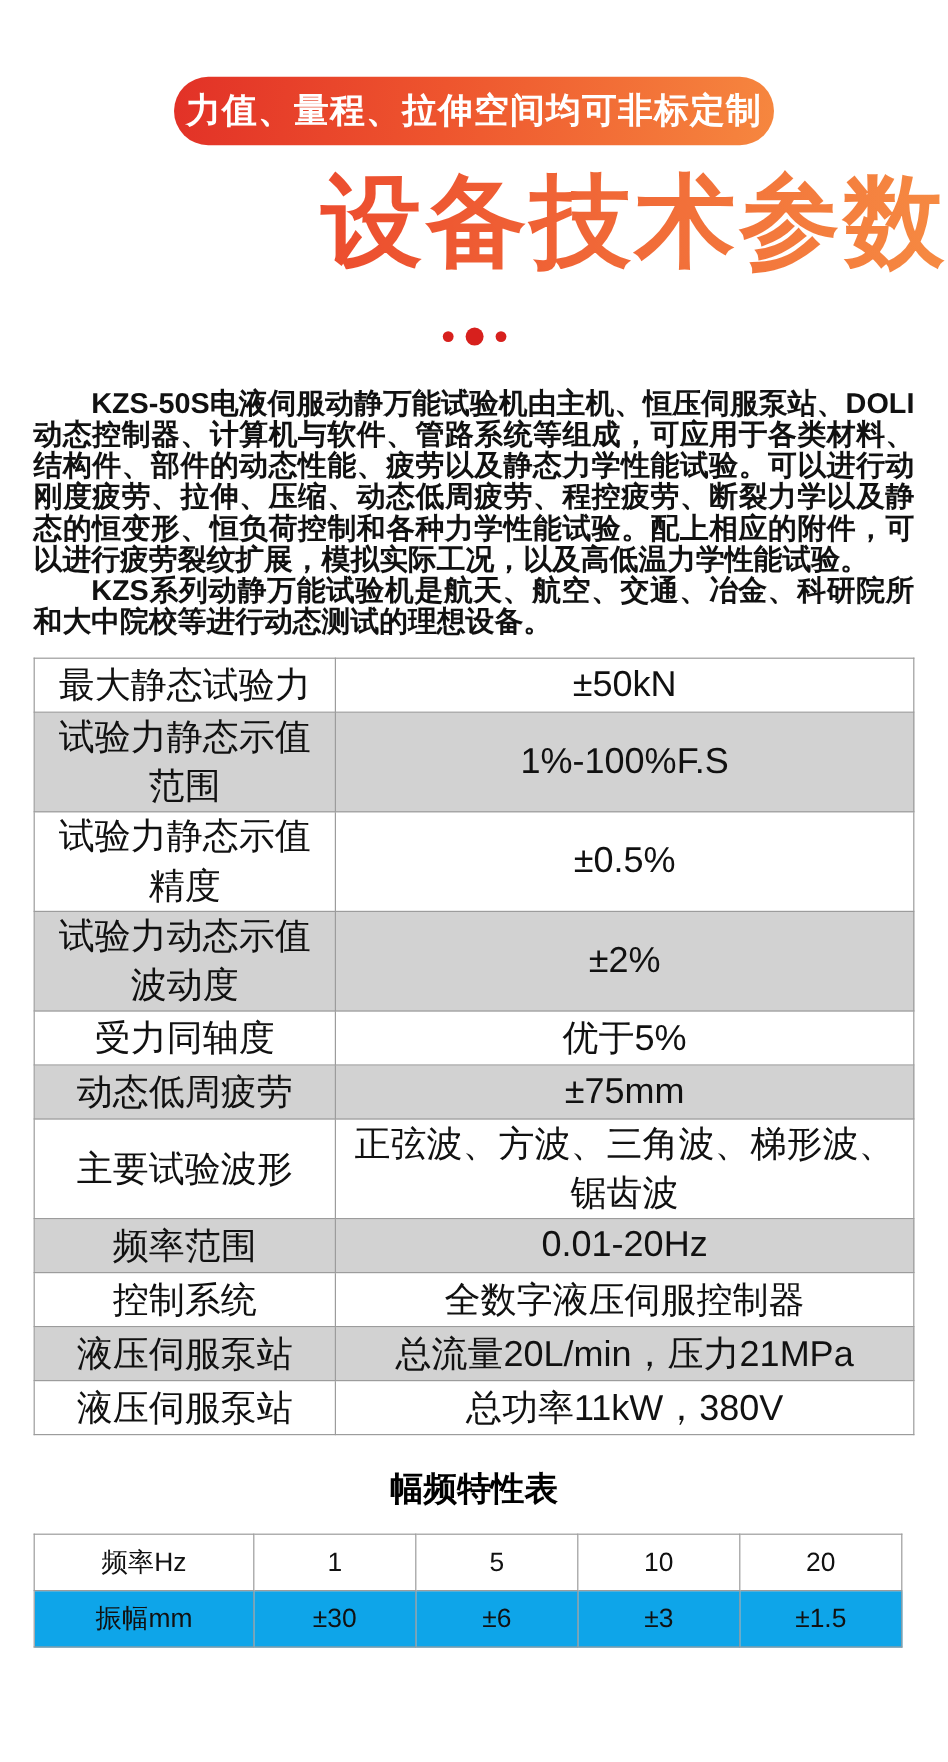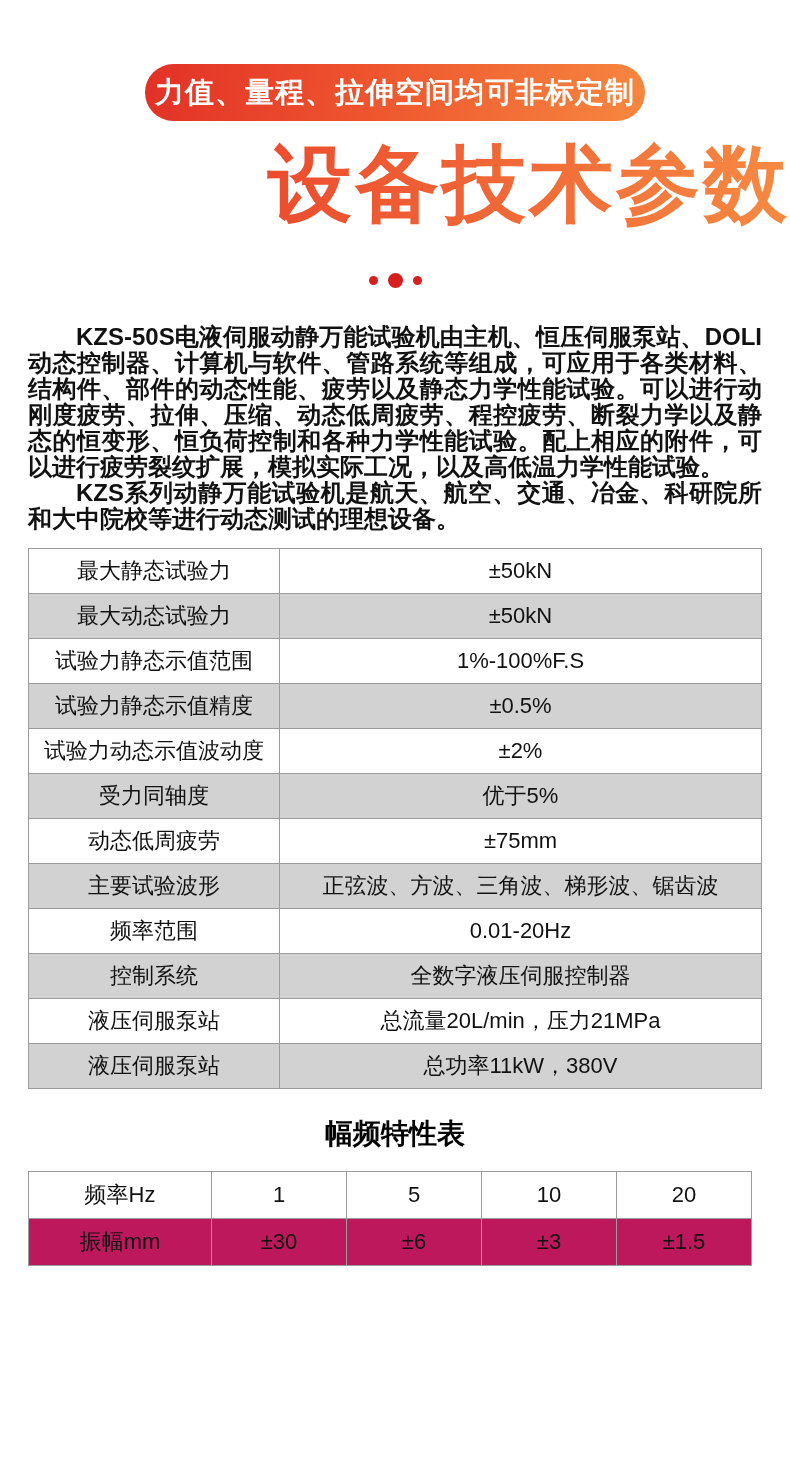--- a/index.html
+++ b/index.html
@@ -73,21 +73,21 @@
   }
   .spec-table {
     width: 734px;
     margin: 16px 28px 0 28px;
   }
   .spec-table td {
     border: 1px solid #9c9c9c;
     height: 44px;
     text-align: center;
     vertical-align: middle;
-    font-size: 22px;
+    font-size: 30px;
     color: #111111;
     padding: 0 6px;
     background: #ffffff;
   }
   .spec-table td.label-cell { width: 238px; }
   .spec-table tr:nth-child(even) td { background: #d2d2d2; }
   
   .amp-title {
     margin-top: 26px;
     text-align: center;
@@ -102,21 +102,21 @@
   .amp-table td {
     border: 1px solid #9c9c9c;
     height: 44px;
     text-align: center;
     vertical-align: middle;
     font-size: 22px;
     color: #111111;
     background: #ffffff;
   }
   .amp-table td.first-col { width: 180px; }
-  .amp-table tr.gray-row td { background: #be185d; }
+  .amp-table tr.gray-row td { background: #0ea5e9; }
 </style>
 </head>
 <body>
 
 <div class="page">
 
   <div class="banner">
     <span>力值、量程、拉伸空间均可非标定制</span>
   </div>
 
@@ -130,24 +130,20 @@
 
   <div class="intro">
     <p>KZS-50S电液伺服动静万能试验机由主机、恒压伺服泵站、DOLI动态控制器、计算机与软件、管路系统等组成，可应用于各类材料、结构件、部件的动态性能、疲劳以及静态力学性能试验。可以进行动刚度疲劳、拉伸、压缩、动态低周疲劳、程控疲劳、断裂力学以及静态的恒变形、恒负荷控制和各种力学性能试验。配上相应的附件，可以进行疲劳裂纹扩展，模拟实际工况，以及高低温力学性能试验。</p>
     <p>KZS系列动静万能试验机是航天、航空、交通、冶金、科研院所和大中院校等进行动态测试的理想设备。</p>
   </div>
 
   <table class="spec-table">
     <tbody>
       <tr>
         <td class="label-cell">最大静态试验力</td>
-        <td>±50kN</td>
-      </tr>
-      <tr>
-        <td class="label-cell">最大动态试验力</td>
         <td>±50kN</td>
       </tr>
       <tr>
         <td class="label-cell">试验力静态示值范围</td>
         <td>1%-100%F.S</td>
       </tr>
       <tr>
         <td class="label-cell">试验力静态示值精度</td>
         <td>±0.5%</td>
       </tr>

